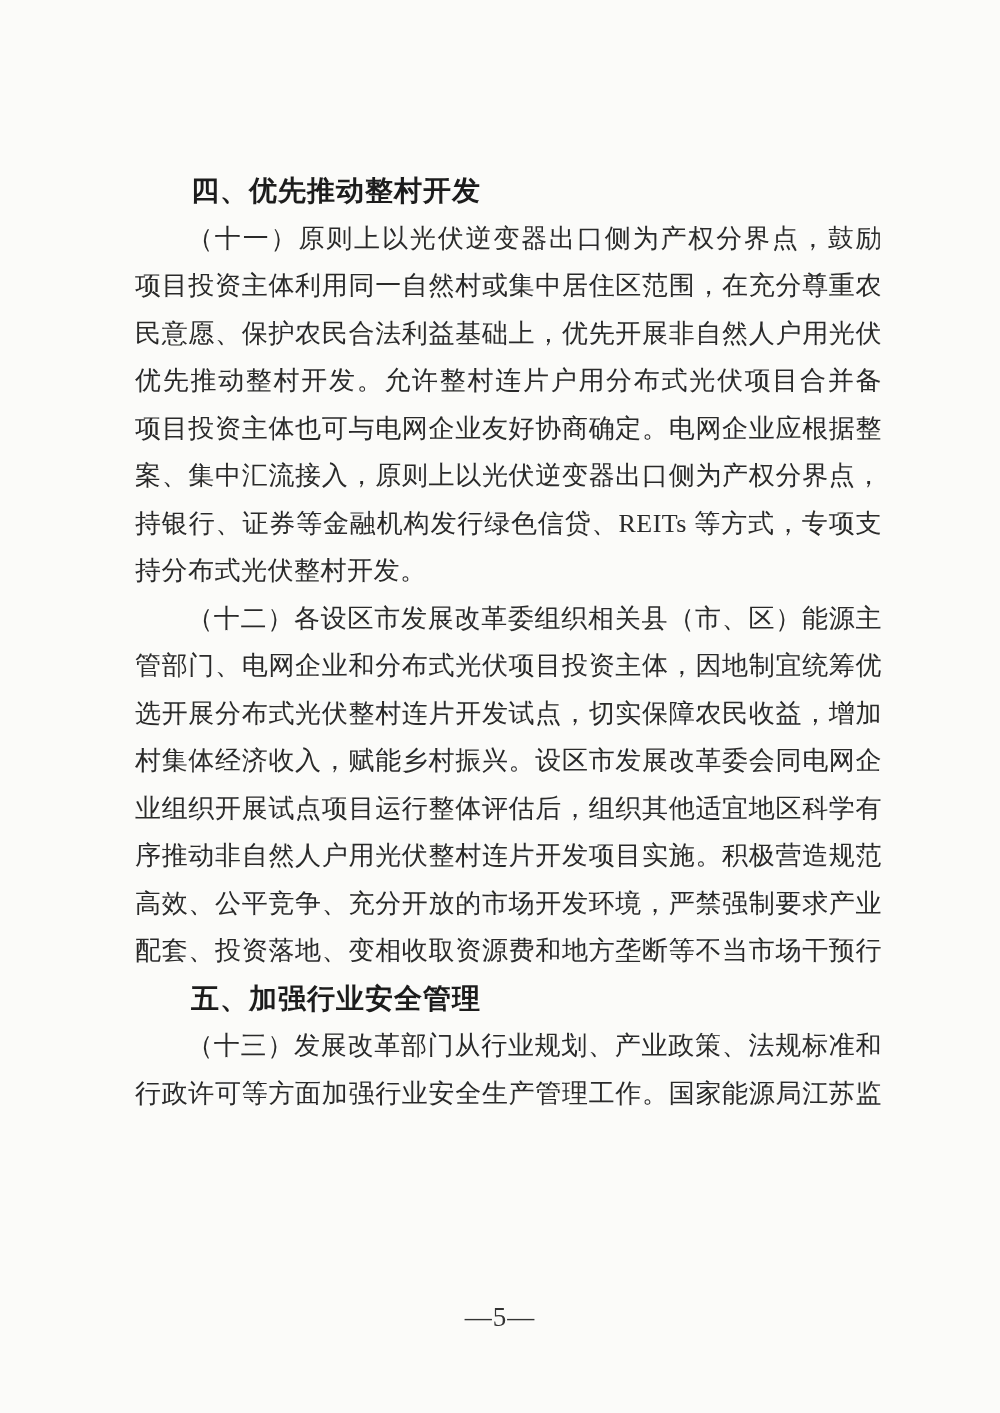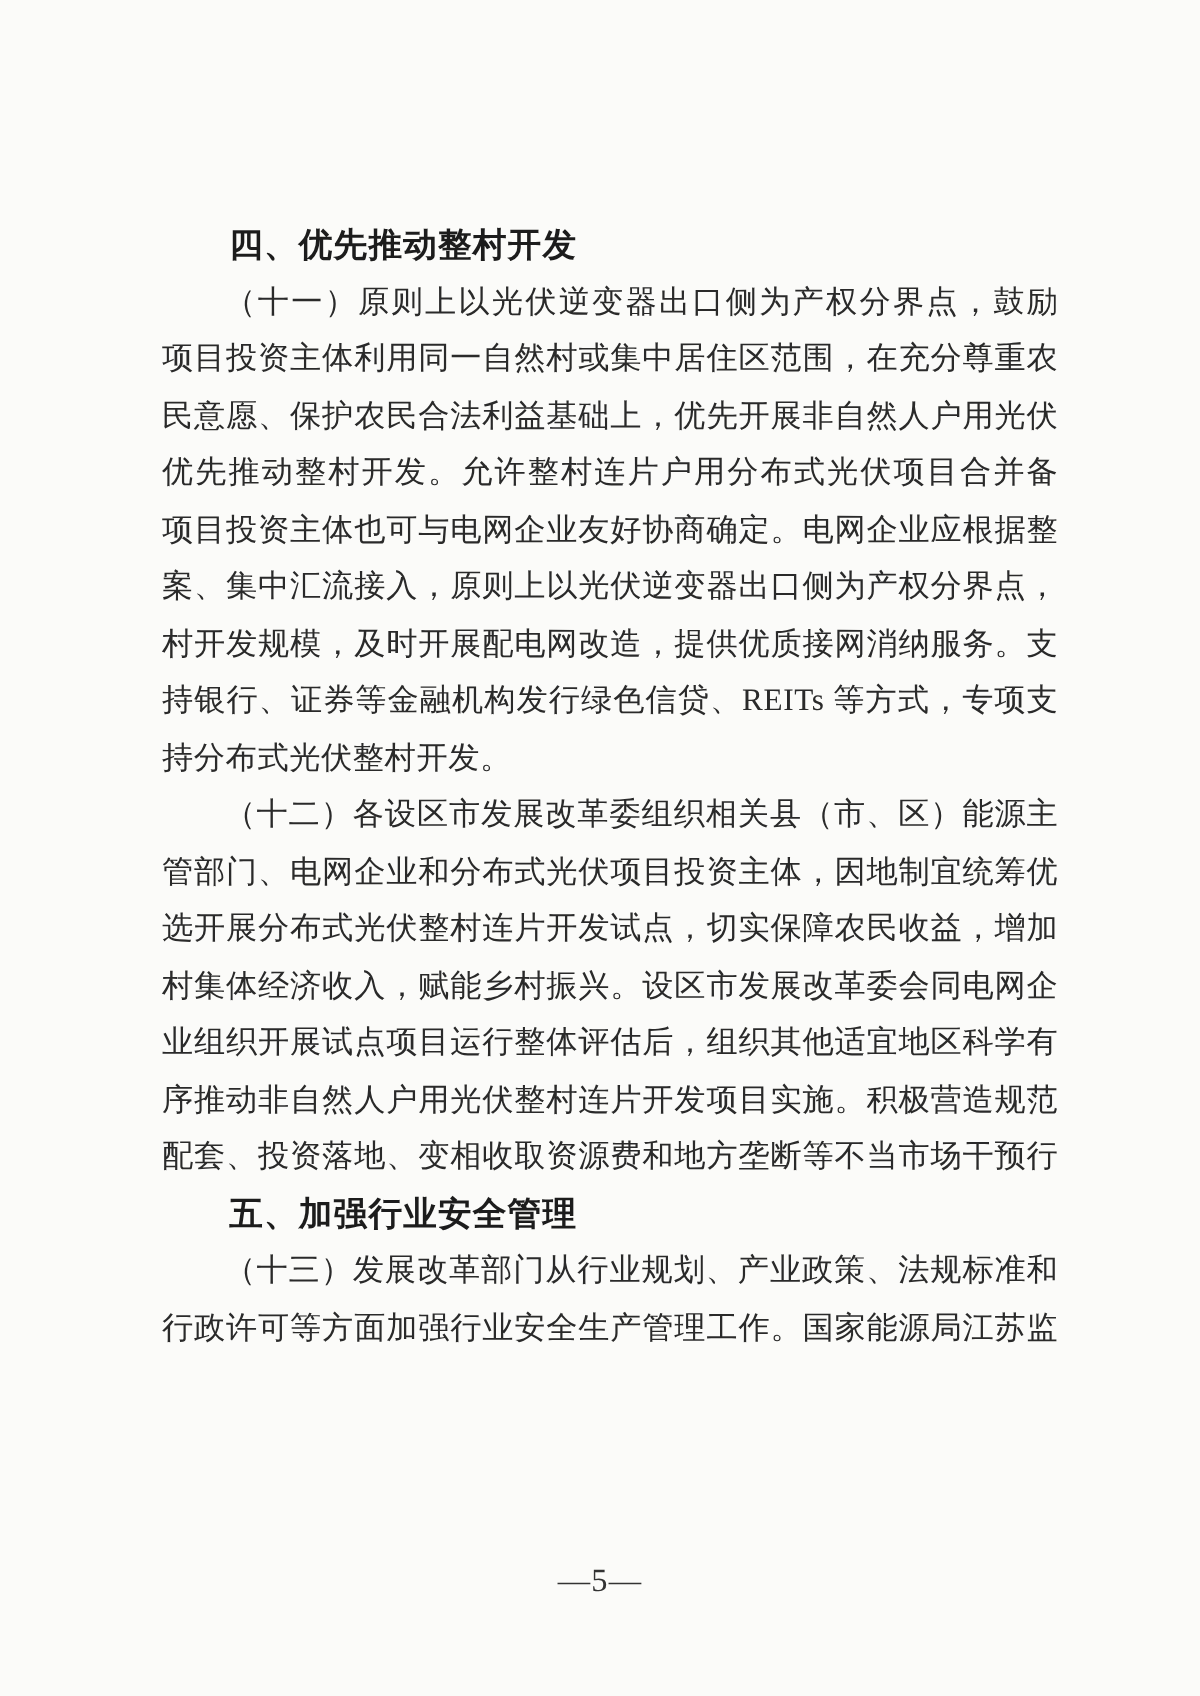--- a/index.html
+++ b/index.html
@@ -14,21 +14,21 @@
     height: 1413px;
     margin: 0 auto;
     background: #fbfbf9;
     color: #2a2a2a;
     font-family: "Liberation Serif", "DejaVu Serif", serif;
     overflow: hidden;
   }
   .content {
     position: absolute;
     left: 135px;
-    top: 180px;
+    top: 167px;
     width: 747px;
   }
   .line {
     margin: 0;
     height: 47.5px;
     line-height: 47.5px;
     font-size: 26px;
     letter-spacing: 0.5px;
     text-align: justify;
     text-align-last: justify;
@@ -72,32 +72,32 @@
 
     <h2 class="heading">四、优先推动整村开发</h2>
 
     <section>
       <p class="line indent">（十一）原则上以光伏逆变器出口侧为产权分界点，鼓励</p>
       <p class="line">项目投资主体利用同一自然村或集中居住区范围，在充分尊重农</p>
       <p class="line">民意愿、保护农民合法利益基础上，优先开展非自然人户用光伏</p>
       <p class="line">优先推动整村开发。允许整村连片户用分布式光伏项目合并备</p>
       <p class="line">项目投资主体也可与电网企业友好协商确定。电网企业应根据整</p>
       <p class="line">案、集中汇流接入，原则上以光伏逆变器出口侧为产权分界点，</p>
-      <p class="line">村开发规模，及时开展配电网改造，提供优质接网消纳服务。支</p>
       <p class="line">持银行、证券等金融机构发行绿色信贷、REITs 等方式，专项支</p>
       <p class="line para-end">持分布式光伏整村开发。</p>
     </section>
 
     <section>
       <p class="line indent">（十二）各设区市发展改革委组织相关县（市、区）能源主</p>
       <p class="line">管部门、电网企业和分布式光伏项目投资主体，因地制宜统筹优</p>
       <p class="line">选开展分布式光伏整村连片开发试点，切实保障农民收益，增加</p>
       <p class="line">村集体经济收入，赋能乡村振兴。设区市发展改革委会同电网企</p>
       <p class="line">业组织开展试点项目运行整体评估后，组织其他适宜地区科学有</p>
       <p class="line">序推动非自然人户用光伏整村连片开发项目实施。积极营造规范</p>
+      <p class="line">高效、公平竞争、充分开放的市场开发环境，严禁强制要求产业</p>
       <p class="line">配套、投资落地、变相收取资源费和地方垄断等不当市场干预行</p>
     </section>
 
     <h2 class="heading">五、加强行业安全管理</h2>
 
     <section>
       <p class="line indent">（十三）发展改革部门从行业规划、产业政策、法规标准和</p>
       <p class="line">行政许可等方面加强行业安全生产管理工作。国家能源局江苏监</p>
     </section>
 

